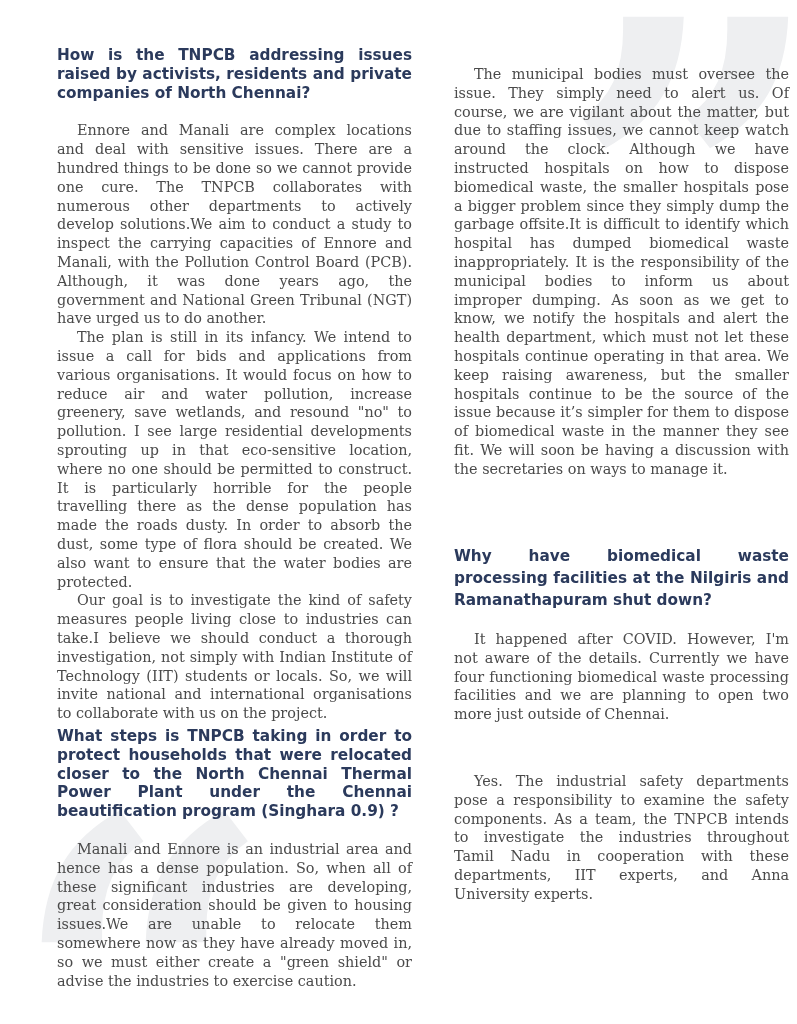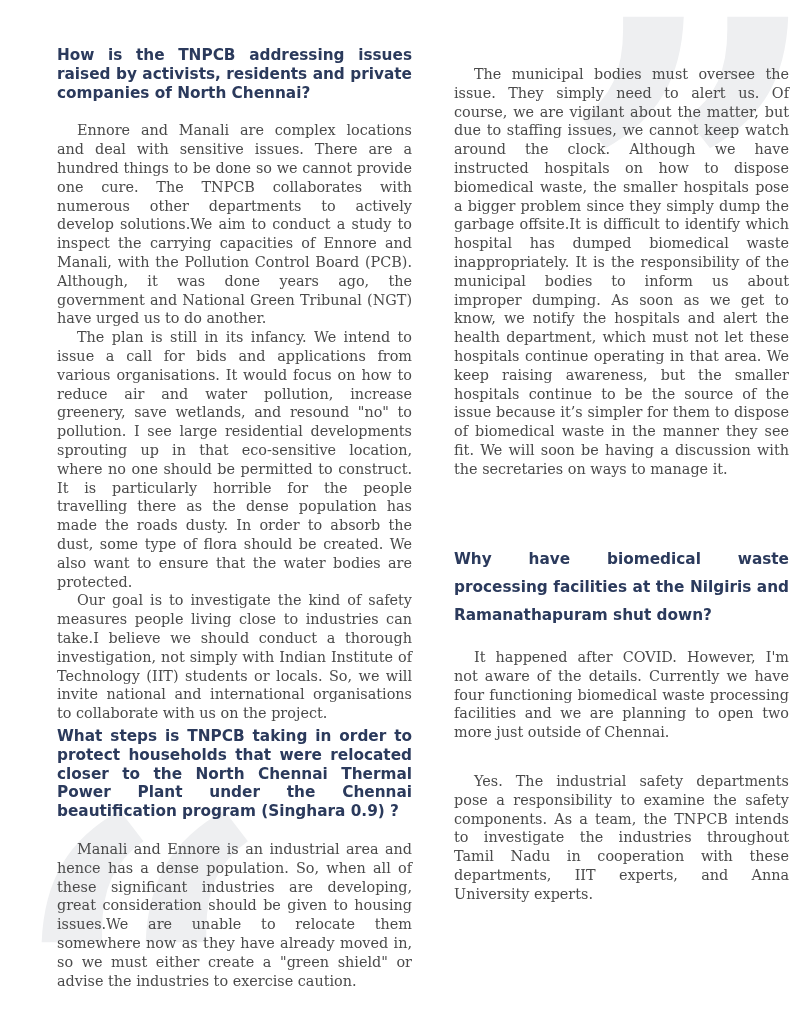--- a/index.html
+++ b/index.html
@@ -56,21 +56,21 @@
   </section>
 </div>
 
 <div class="column col-right">
   <section class="qa" style="top:46px;">
     <div class="body-text">
       <p>The municipal bodies must oversee the issue. They simply need to alert us. Of course, we are vigilant about the matter, but due to staffing issues, we cannot keep watch around the clock. Although we have instructed hospitals on how to dispose biomedical waste, the smaller hospitals pose a bigger problem since they simply dump the garbage offsite.It is  difficult to  identify which hospital has dumped biomedical waste  inappropriately. It is the responsibility of the municipal bodies to inform us about improper dumping. As soon as we get to know, we notify the hospitals and alert the health department, which must not let these hospitals continue operating in that area. We keep raising awareness, but the smaller hospitals continue to be the source of the issue because it’s simpler for them to dispose of biomedical waste in the manner they see fit. We will soon be having a discussion with the secretaries on ways to manage it.</p>
     </div>
   </section>
   <section class="qa" style="top:545px;">
-    <h2 class="heading" style="line-height:28px;">Why have biomedical waste processing facilities at the Nilgiris and Ramanathapuram shut down?</h2>
+    <h2 class="heading" style="line-height:22px;">Why have biomedical waste processing facilities at the Nilgiris and Ramanathapuram shut down?</h2>
     <div class="body-text">
       <p>It happened after COVID. However, I'm not aware of the details. Currently we have four functioning biomedical waste processing facilities and we are planning to open two more just outside of Chennai.</p>
     </div>
   </section>
   <section class="qa" style="top:753px;">
     <div class="body-text">
       <p>Yes. The industrial safety departments pose a responsibility to examine the safety components. As a team, the TNPCB intends to investigate the industries throughout Tamil Nadu in cooperation with these departments, IIT experts, and Anna University experts.</p>
     </div>
   </section>
 </div>

